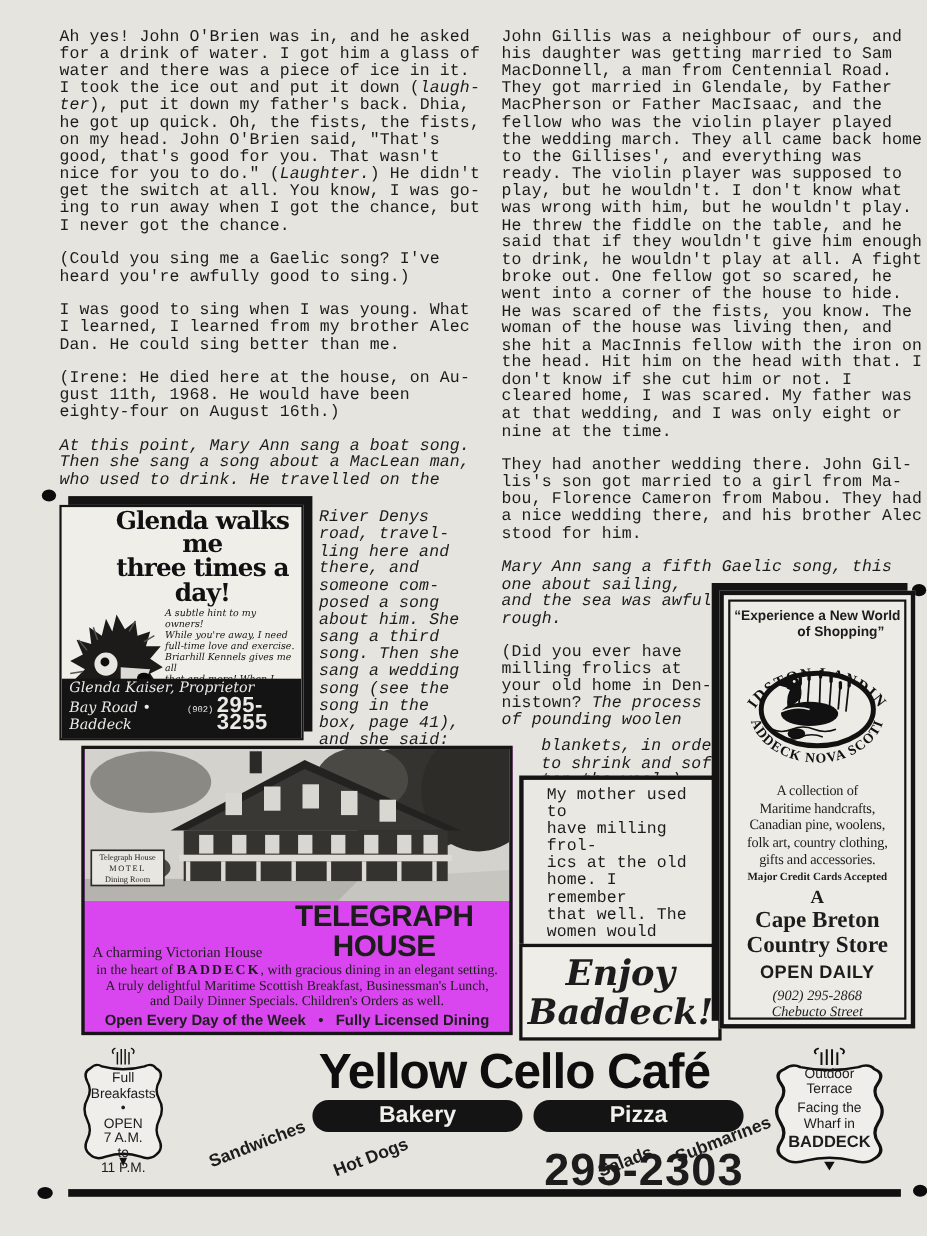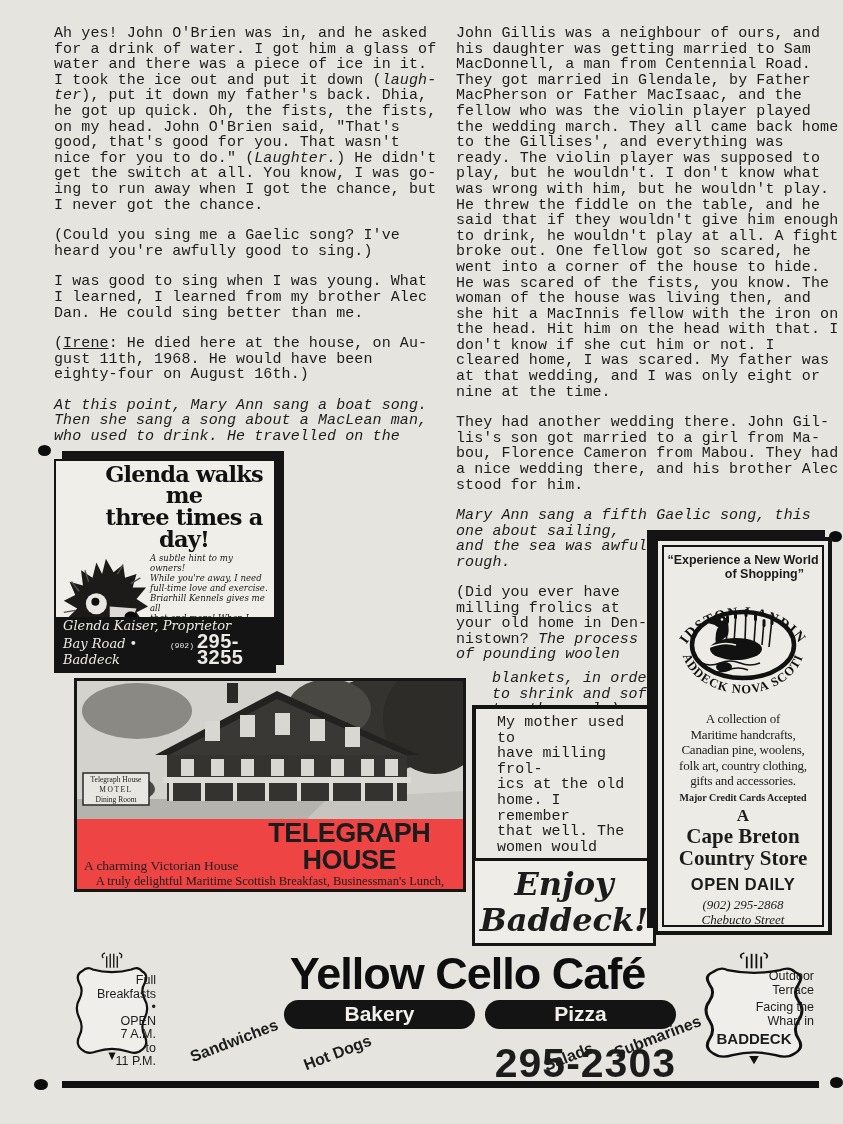--- a/index.html
+++ b/index.html
@@ -2,21 +2,21 @@
 <html><head>
 <meta charset="utf-8">
 <style>
   html,body{margin:0;padding:0;background:#b7b5b0;}
   .page{position:relative;width:843px;height:1124px;background:#e6e4df;overflow:hidden;
         font-family:"Liberation Mono",monospace;color:#1c1c1c;}
   .tw{font-family:"Liberation Mono",monospace;font-size:15px;line-height:15.6px;
       letter-spacing:0.1px;color:#1c1c1c;white-space:pre-line;margin:0;}
   .tw + .tw{margin-top:15px;}
   .it{font-style:italic;}
-  .un{text-decoration:underline;}
+  .un{}
   .col-left{position:absolute;left:54px;top:26px;width:398px;}
   .col-right{position:absolute;left:456px;top:26px;width:392px;}
 
   .adrow{display:flex;margin-top:14px;align-items:flex-start;}
   .glenda{flex:0 0 222px;width:222px;height:214px;box-sizing:border-box;background:#f0eee9;
           border:2.5px solid #141414;box-shadow:8px -8px 0 #141414;position:relative;
           padding:3px 4px 0;overflow:hidden;}
   .g-head{font-family:"DejaVu Serif",serif;font-weight:bold;font-size:22.5px;line-height:0.97;
           text-align:center;letter-spacing:-0.8px;color:#111;margin-left:38px;}
   .g-row{display:flex;height:134px;overflow:hidden;margin-top:2px;}
@@ -32,22 +32,22 @@
   .g-footer{position:absolute;left:0;right:0;bottom:0;background:#141414;color:#eceae6;
             padding:2px 7px 3px;margin-top:47px;}
   .g-f1{font-family:"DejaVu Serif",serif;font-style:italic;font-size:13px;line-height:14px;}
   .g-f2{display:flex;align-items:baseline;font-family:"DejaVu Serif",serif;font-style:italic;
         font-size:13px;line-height:16px;}
   .g-area{font-family:Liberation Mono, monospace;font-style:normal;font-size:8px;margin:0 3px 0 auto;}
   .g-phone{font-family:"Liberation Sans",sans-serif;font-style:normal;font-weight:bold;
            font-size:20px;letter-spacing:0.5px;}
   .narrow{width:132px;margin-left:14px;margin-top:4px;}
 
-  .telegraph{position:absolute;left:74px;top:678px;width:392px;height:214px;box-sizing:border-box;
-             border:3px solid #161616;background:#ef4444;overflow:hidden;}
+  .telegraph{position:absolute;left:74px;top:678px;width:392px;height:263px;box-sizing:border-box;
+             border:3px solid #161616;background:#d946ef;overflow:hidden;}
   .t-photo{height:138px;position:relative;background:#d2d0cb;overflow:hidden;}
   .t-text{padding:1px 3px;text-align:center;}
   .t-toprow{display:flex;align-items:flex-end;}
   .t-charm{font-family:"Liberation Serif",serif;font-size:13.5px;white-space:nowrap;margin:0 0 0 4px;}
   .t-head{flex:1;text-align:center;font-family:"Liberation Sans",sans-serif;font-weight:bold;
           font-size:27px;line-height:1;letter-spacing:-0.5px;}
   .t-serif{font-family:"Liberation Serif",serif;font-size:12.5px;line-height:14.5px;white-space:pre-line;}
   .t-baddeck{font-weight:bold;letter-spacing:2px;}
   .t-bold{font-family:"Liberation Sans",sans-serif;font-weight:bold;font-size:13.5px;margin-top:2px;}
 
@@ -84,21 +84,21 @@
            letter-spacing:-1px;color:#0e0e0e;}
   .c-pillrow{position:absolute;left:228px;width:392px;top:52px;display:flex;gap:10px;}
   .c-pill{flex:1;background:#141414;color:#f2f0ec;border-radius:16px;text-align:center;
           font-family:"Liberation Sans",sans-serif;font-weight:bold;font-size:21px;padding:2px 0 3px;}
   .c-phone{position:absolute;left:228px;width:392px;top:92px;text-align:right;
            font-family:"Liberation Sans",sans-serif;font-weight:bold;font-size:41px;letter-spacing:1px;}
   .c-diag{position:absolute;font-family:"Liberation Sans",sans-serif;font-weight:bold;
           font-size:16px;transform:rotate(-21deg);white-space:nowrap;}
   .c-badge{position:absolute;}
   .c-badge svg{position:absolute;inset:0;width:100%;height:100%;}
-  .c-btext{position:relative;z-index:1;text-align:right;font-family:"Liberation Sans",sans-serif;
+  .c-btext{position:relative;z-index:1;text-align:center;font-family:"Liberation Sans",sans-serif;
            font-size:12.5px;line-height:13.5px;white-space:pre-line;padding-top:22px;}
   .c-btown{font-weight:bold;font-size:15px;margin-top:2px;font-family:"Liberation Sans",sans-serif;
            text-align:center;position:relative;z-index:1;}
   .bottom-rule{position:absolute;left:62px;top:1081px;width:757px;height:7px;background:#111;}
   .dot{position:absolute;background:#0c0c0c;border-radius:50%;}
 </style>
 </head>
 <body>
 
 <div class="page">
@@ -177,20 +177,34 @@
         </div>
         <div class="g-footer">
           <div class="g-f1">Glenda Kaiser, Proprietor</div>
           <div class="g-f2">
             <span>Bay Road • Baddeck</span>
             <span class="g-area">(902)</span>
             <span class="g-phone">295-3255</span>
           </div>
         </div>
       </div>
+      <div class="narrow tw it">River Denys
+road, travel-
+ling here and
+there, and
+someone com-
+posed a song
+about him. She
+sang a third
+song. Then she
+sang a wedding
+song (see the
+song in the
+box, page 41),
+and she said:</div>
     </div>
   </div>
 
   <div class="col-right">
     <p class="tw">John Gillis was a neighbour of ours, and
 his daughter was getting married to Sam
 MacDonnell, a man from Centennial Road.
 They got married in Glendale, by Father
 MacPherson or Father MacIsaac, and the
 fellow who was the violin player played
@@ -291,23 +305,23 @@
         <text x="39" y="101" text-anchor="middle" font-family="Liberation Serif, serif" font-size="7.5" fill="#23221f">Telegraph House</text>
         <text x="39" y="111" text-anchor="middle" font-family="Liberation Serif, serif" font-size="7.5" letter-spacing="1.5" fill="#23221f">MOTEL</text>
         <text x="39" y="121" text-anchor="middle" font-family="Liberation Serif, serif" font-size="7.5" fill="#23221f">Dining Room</text>
       </svg>
     </div>
     <div class="t-text">
       <div class="t-toprow">
         <span class="t-charm">A charming Victorian House</span>
         <span class="t-head">TELEGRAPH HOUSE</span>
       </div>
+      <div class="t-serif"><span>in the heart of </span><span class="t-baddeck">BADDECK</span><span>, with gracious dining in an elegant setting.</span></div>
       <div class="t-serif">A truly delightful Maritime Scottish Breakfast, Businessman's Lunch,
 and Daily Dinner Specials. Children's Orders as well.</div>
-      <div class="t-serif"><span>in the heart of </span><span class="t-baddeck">BADDECK</span><span>, with gracious dining in an elegant setting.</span></div>
       <div class="t-bold">Open Every Day of the Week&nbsp;&nbsp;&nbsp;•&nbsp;&nbsp;&nbsp;Fully Licensed Dining Room</div>
 
     </div>
   </div>
 
   <div class="kidston">
     <div class="k-inner">
       <div class="k-quote">“Experience a New World</div>
       <div class="k-quote2">of Shopping”</div>
       <div style="margin-top:2px;">

